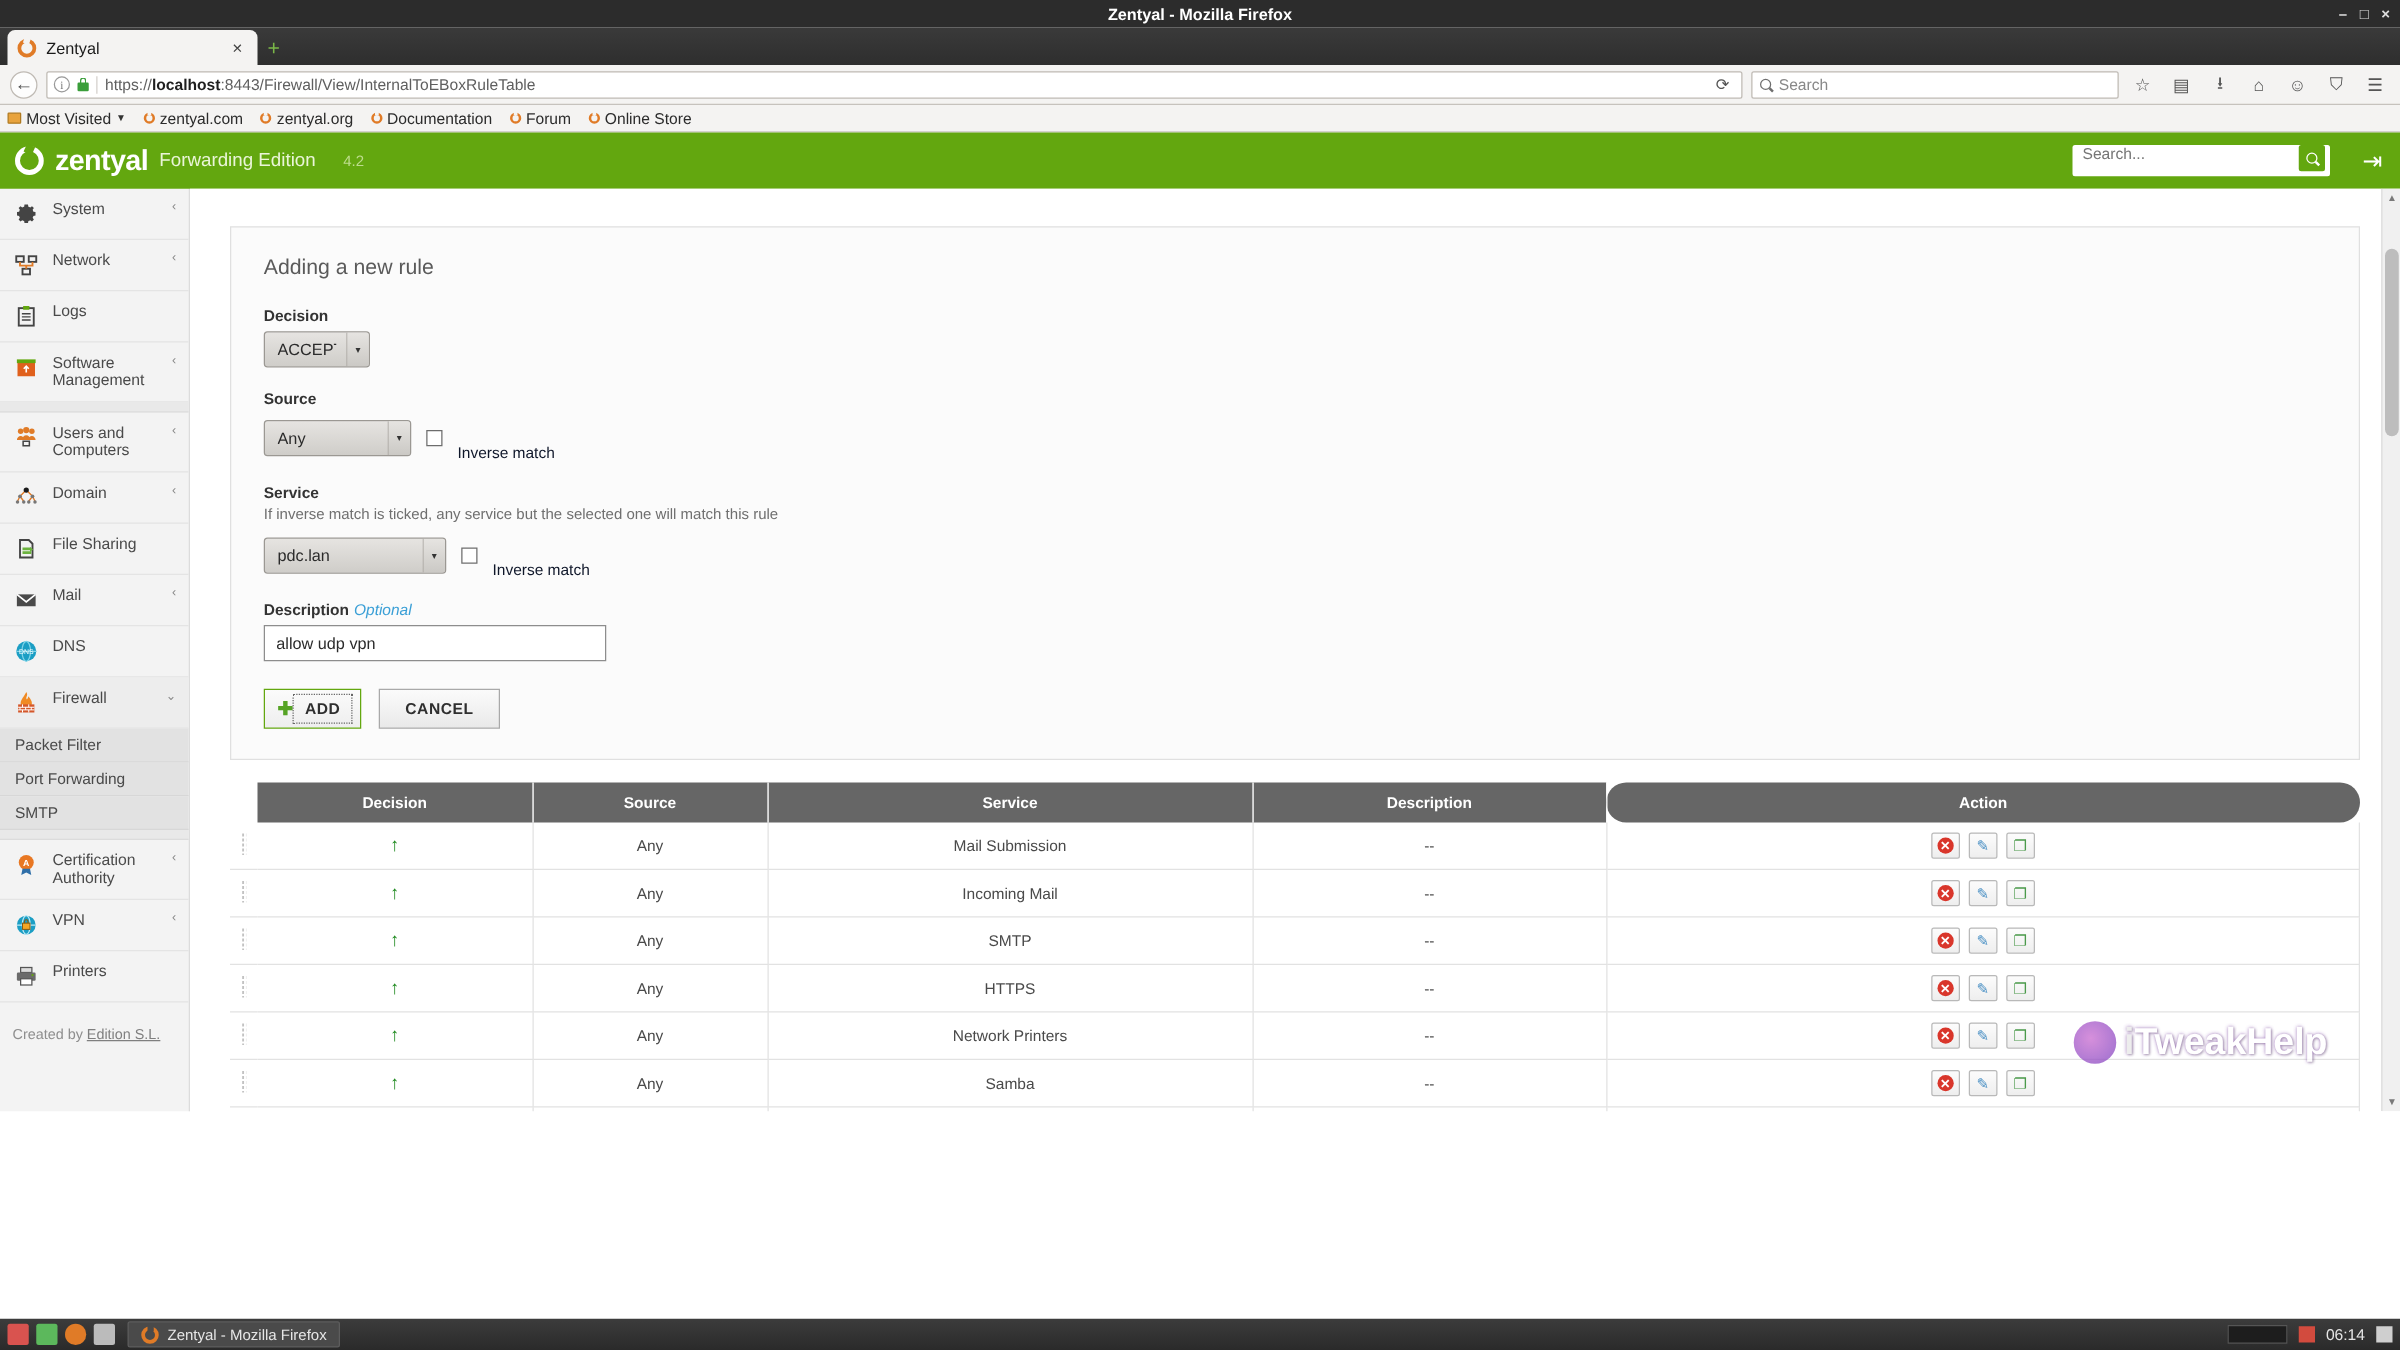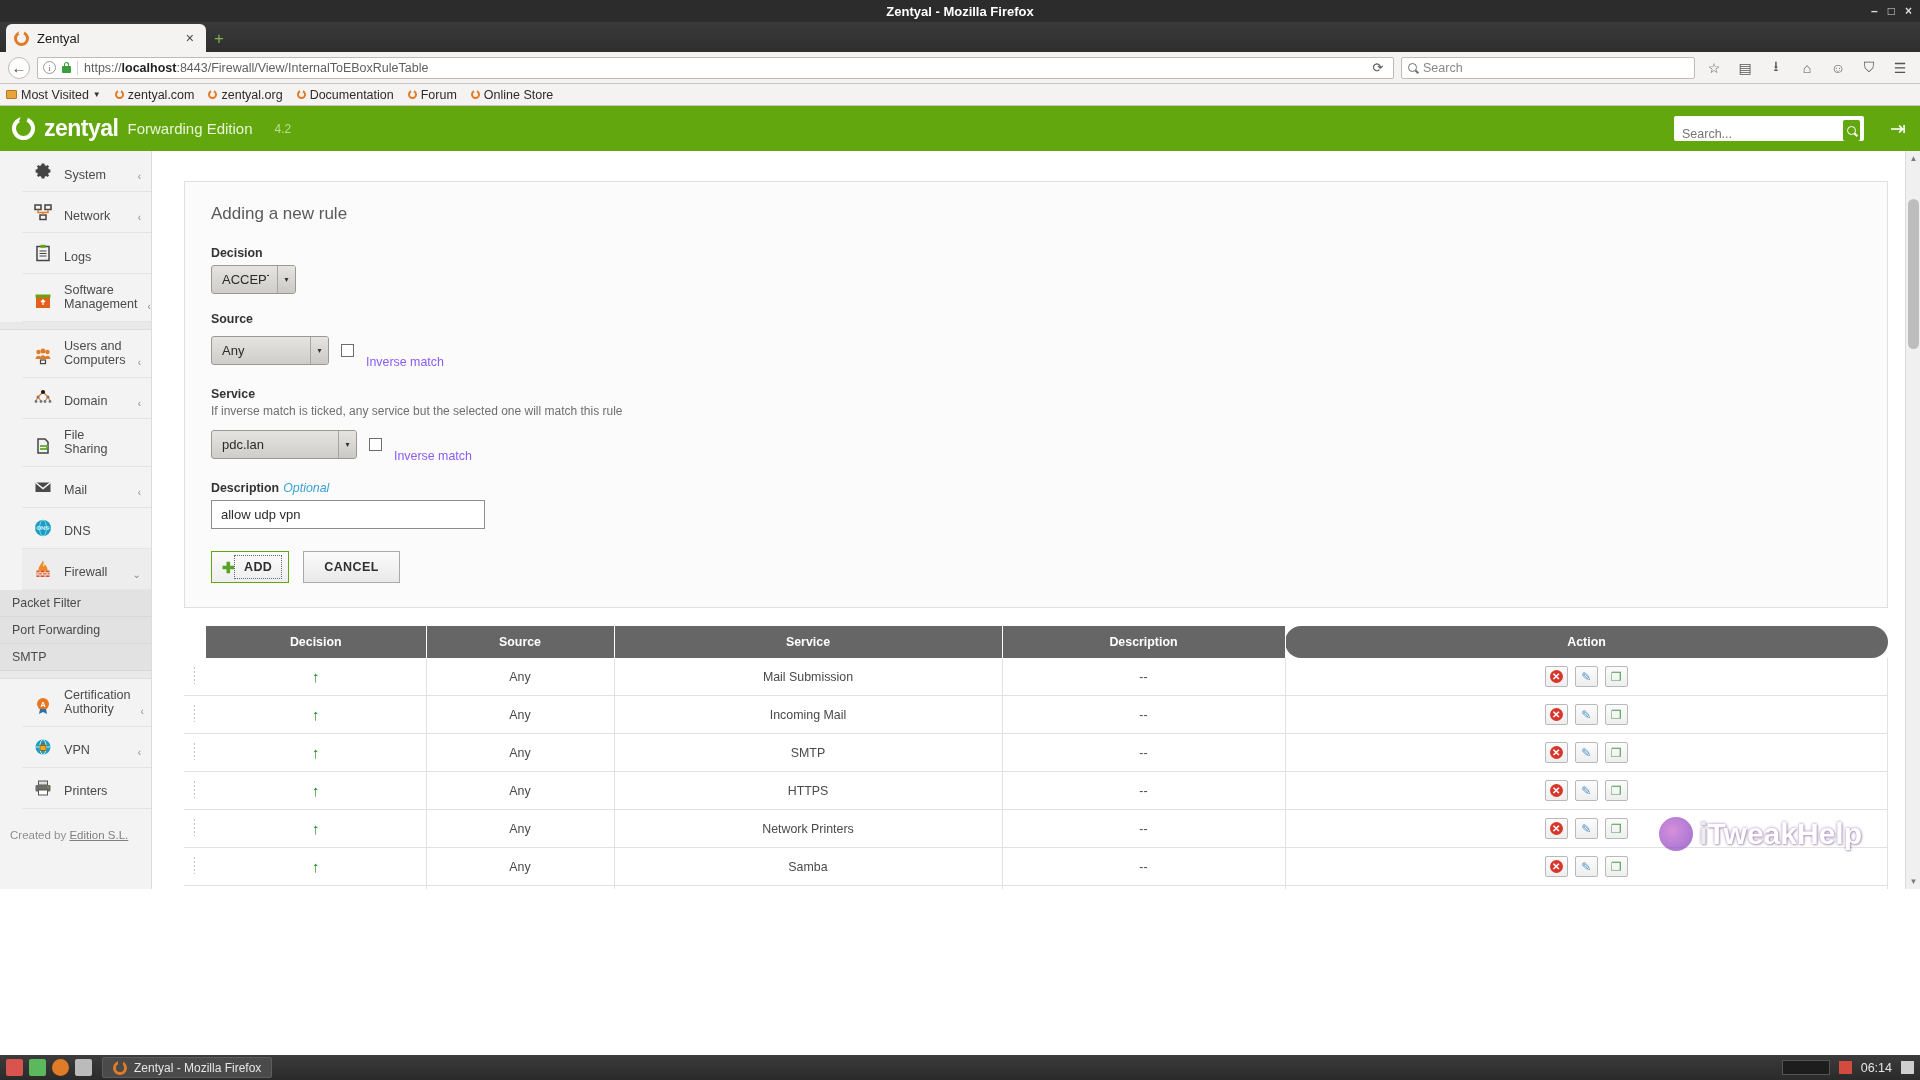--- a/index.html
+++ b/index.html
@@ -117,45 +117,45 @@
   .logo-mark {
     width: 23px; height: 23px; border-radius: 50%;
     border: 4px solid #fff; position: relative; flex:0 0 auto;
   }
   .logo-mark::after{content:"";position:absolute;width:7px;height:7px;background:#63a70f;
     top:-5px;left:4px;transform:rotate(25deg);}
   .logo-word { color:#fff; font-size:23px; font-weight:bold; letter-spacing:-0.5px; }
   .edition { color:#eaf5d8; font-size:15px; margin-left:9px; }
   .version { color:#bedd8e; font-size:12px; margin-left:22px; }
   #header-search {
-    position:absolute; right:56px; width:190px; height:25px; background:#fff;
-    border-radius:2px; display:flex; align-items:flex-end; padding:0 4px 0 8px;
+    position:absolute; right:56px; width:206px; height:25px; background:#fff;
+    border-radius:2px; display:flex; align-items:flex-start; padding:0 4px 0 8px;
   }
   #header-search input {
     border:none; outline:none; flex:1 1 auto; font-size:12.5px; color:#777;
     font-family:"Liberation Sans",sans-serif;
   }
   .search-go {
     width:21px;height:21px;background:#63a70f;border-radius:2px;display:flex;
     align-items:center;justify-content:center; cursor:pointer;
   }
   .search-go .mag { border-color:#fff; }
   .search-go .mag::after{ background:#fff; }
   #logout-button { position:absolute; right:14px; color:#fff; font-size:19px; cursor:pointer; }
 
   
   #app { display:flex; height: 738px; }
 
   
   #sidebar { width: 152px; background: #f3f3f3; border-right:1px solid #dcdcdc;
     flex: 0 0 auto; overflow:hidden; }
   .nav-item {
-    display:flex; align-items:flex-end; gap:10px; padding: 9px 10px;
+    display:flex; align-items:flex-start; gap:10px; padding: 9px 10px;
     border-bottom:1px solid #e4e4e4; font-size:12.6px; color:#4a4a4a; cursor:pointer;
-    position:relative; min-height: 37px; margin-left: 22px;
+    position:relative; min-height: 37px;
   }
   .nav-item.active { background:#ededed; }
   .nav-label { flex:1 1 auto; line-height:1.15; }
   .nav-chevron { font-size:10px; color:#8a8a8a; }
   .nav-gap { height: 8px; background:#e9e9e9; border-bottom:1px solid #dcdcdc; }
   .subnav-item {
     padding: 6px 12px; font-size:12.4px; color:#4a4a4a; cursor:pointer;
     background:#e2e2e2; border-bottom:1px solid #d7d7d7;
   }
   .nav-ico { width:22px; height:22px; flex:0 0 auto; display:flex;
@@ -189,21 +189,21 @@
     position:absolute; right:1px; top:1px; bottom:1px; width:18px;
     background:linear-gradient(#e6e4e1,#cbc9c5); border-left:1px solid #a8a5a0;
     display:flex; align-items:center; justify-content:center; font-size:8px;
     color:#333; pointer-events:none; border-radius:0 2px 2px 0;
   }
   .inline-row { display:flex; align-items:center; gap:12px; }
   .chk {
     width:13px; height:13px; border:1px solid #6d6d6d; background:#fff;
     flex:0 0 auto; cursor:pointer;
   }
-  .chk-label { font-size:12.4px; color:#8b5cf6;margin-top:24px; }
+  .chk-label { font-size:12.4px; color:#0f172a;margin-top:24px; }
 
   #description-input {
     width: 274px; height:29px; border:1px solid #8d8d8d; background:#fff;
     font-size:13px; color:#2b2b2b; padding:0 9px;
     font-family:"Liberation Sans",sans-serif; outline:none;
   }
 
   .btn-row { display:flex; gap:14px; margin-top:22px; align-items:center;}
   #add-button {
     display:flex; align-items:center; gap:9px; height:32px; padding:0 16px 0 10px;

